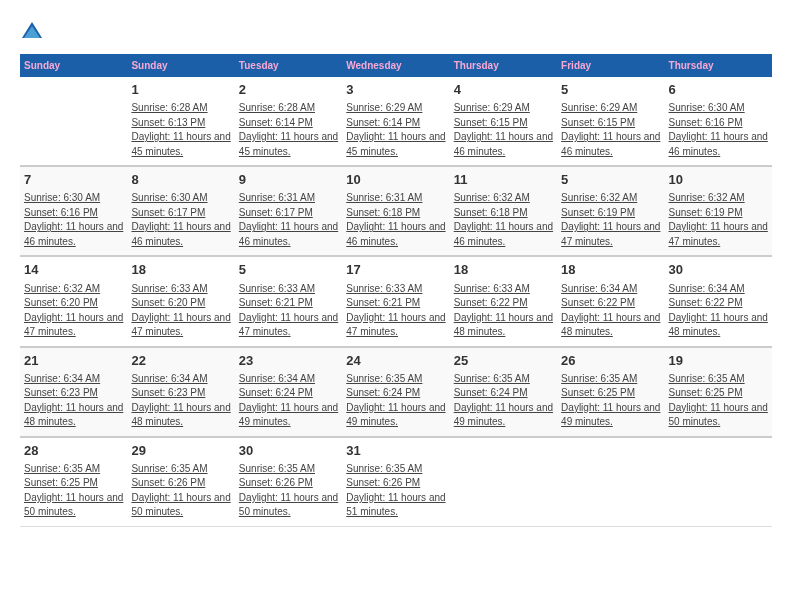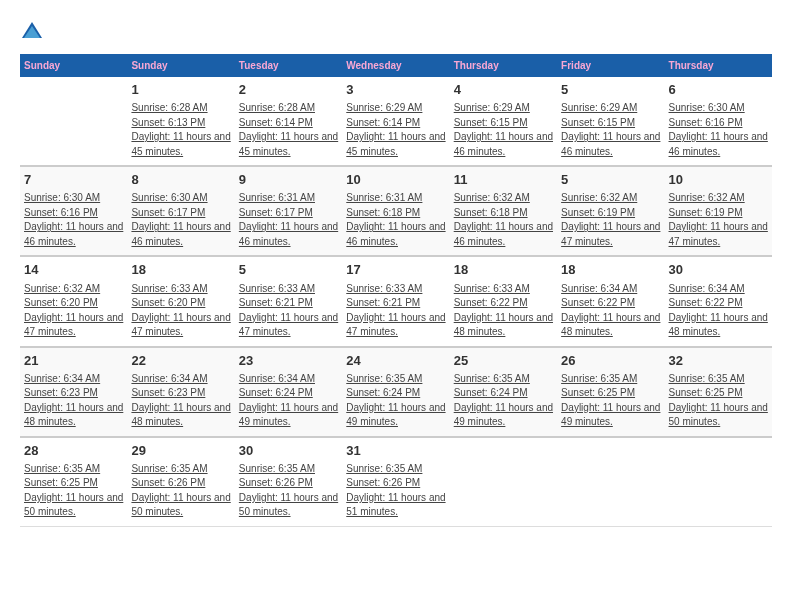--- a/index.html
+++ b/index.html
@@ -286,21 +286,21 @@
 Sunset: 6:24 PM
 Daylight: 11 hours and 49 minutes.</div>
         </td>
         <td>
           <span class="day-number">26</span>
           <div class="day-info" style="white-space: pre-line;">Sunrise: 6:35 AM
 Sunset: 6:25 PM
 Daylight: 11 hours and 49 minutes.</div>
         </td>
         <td>
-          <span class="day-number">32</span>
+          <span class="day-number">19</span>
           <div class="day-info" style="white-space: pre-line;">Sunrise: 6:35 AM
 Sunset: 6:25 PM
 Daylight: 11 hours and 50 minutes.</div>
         </td>
       </tr>
       <tr class="row-separator">
         <td>
           <span class="day-number">28</span>
           <div class="day-info" style="white-space: pre-line;">Sunrise: 6:35 AM
 Sunset: 6:25 PM

